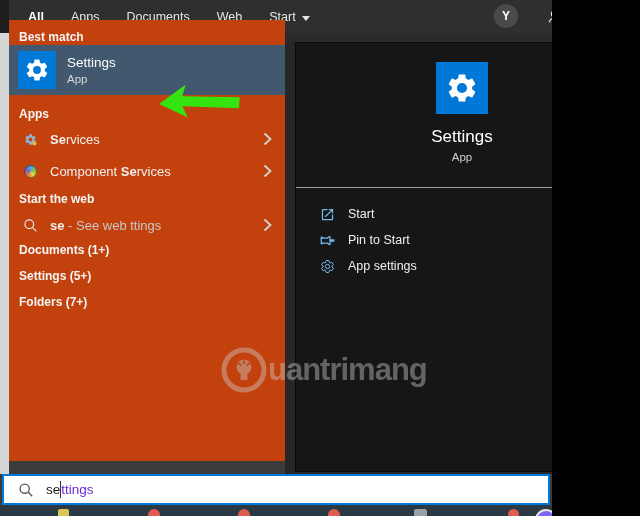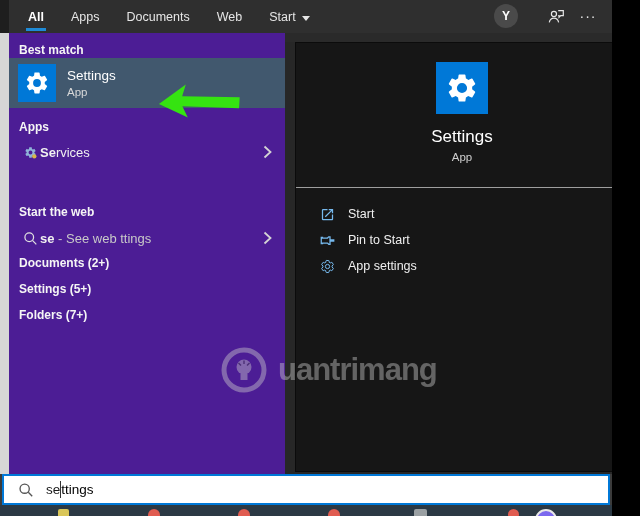--- a/index.html
+++ b/index.html
@@ -1,44 +1,44 @@
 <!DOCTYPE html>
 <html><head>
 <meta charset="utf-8">
 <style>
   html,body{margin:0;padding:0;background:#000;}
-  .screen{position:relative;width:612px;height:516px;overflow:hidden;
+  .screen{position:relative;width:552px;height:516px;overflow:hidden;
     font-family:"Liberation Sans","DejaVu Sans",sans-serif;background:#3b3b3b;
     -webkit-font-smoothing:antialiased;}
   
   .desk-left-top{position:absolute;left:0;top:0;width:9px;height:33px;background:#1e1e1e;}
   .desk-left{position:absolute;left:0;top:33px;width:9px;height:441px;background:#d6d6d6;}
   .desk-right{position:absolute;right:0;top:33px;width:8px;height:441px;background:#a6a6a6;}
   
   .topbar{position:absolute;left:9px;top:0;right:0;height:33px;background:#2f2f2f;display:flex;align-items:stretch;}
   .tabs{display:flex;padding-left:19px;gap:27px;}
   .tab{position:relative;display:flex;align-items:center;gap:6px;color:#e6e6e6;font-size:12.5px;cursor:default;padding-top:1px;}
   .tab.active{color:#fff;font-weight:bold;}
   .tab.active::after{content:"";position:absolute;left:-2px;right:-2px;bottom:2px;height:3px;background:#1e8ad6;}
   .caret-down{width:0;height:0;border-left:4px solid transparent;border-right:4px solid transparent;border-top:5px solid #e6e6e6;margin-top:2px;}
   .avatar{position:absolute;left:485px;top:4px;width:24px;height:24px;border-radius:50%;background:#4a4a4a;
     color:#fff;font-size:12px;font-weight:bold;display:flex;align-items:center;justify-content:center;}
   .tb-ic{position:absolute;top:5px;width:22px;height:22px;display:flex;align-items:center;justify-content:center;color:#e8e8e8;}
   .fb{left:536px;} .dots{left:568px;font-size:14px;letter-spacing:1px;} .close{left:600px;font-size:17px;}
   
-  .leftpane{position:absolute;left:9px;top:33px;width:276px;height:441px;background:#4c1d95;}
+  .leftpane{position:absolute;left:9px;top:20px;width:276px;height:441px;background:#c2410c;}
   .sec-h{position:absolute;left:10px;color:#f5f5f5;font-size:12px;font-weight:bold;height:16px;line-height:16px;}
   .bm-row{position:absolute;left:0;top:25px;width:100%;height:50px;background:#41586e;display:flex;align-items:center;}
   .bm-tile{width:38px;height:38px;background:#0078d7;margin-left:9px;display:flex;align-items:center;justify-content:center;}
   .bm-txt{margin-left:11px;display:flex;flex-direction:column;gap:3px;}
   .bm-title{color:#fff;font-size:13.5px;}
   .bm-sub{color:#d9d9d9;font-size:11.5px;}
   .row{position:absolute;left:0;width:100%;height:30px;display:flex;align-items:center;color:#f0f0f0;font-size:13px;}
   .row .ric{width:16px;margin-left:13px;display:flex;justify-content:center;}
-  .row .rtxt{margin-left:2px;white-space:pre;}
+  .row .rtxt{margin-left:12px;white-space:pre;}
   .row .chev{position:absolute;right:13px;}
   .b{font-weight:bold;}
   .dim{color:#c9c9c9;}
   .comp-ic{width:13px;height:13px;border-radius:50%;
     background:conic-gradient(#4aa3e0,#7ec24a,#e8d44d,#d97941,#7a5fc0,#4aa3e0);box-shadow:inset 0 0 0 1px rgba(0,0,0,.45);}
   
   .rightpane{position:absolute;left:285px;top:33px;width:347px;height:441px;background:#272727;}
   .rp-inner{position:absolute;left:10px;top:9px;right:3px;bottom:2px;background:#161616;border:1px solid #0b0b0b;}
   .rp-tile{position:absolute;left:50%;transform:translateX(-50%);top:19px;width:52px;height:52px;background:#0078d7;
     display:flex;align-items:center;justify-content:center;}
@@ -46,29 +46,29 @@
   .rp-type{position:absolute;left:0;right:0;top:108px;text-align:center;color:#cfcfcf;font-size:11.5px;}
   .rp-sep{position:absolute;left:0;right:0;top:144px;height:1px;background:#9e9e9e;}
   .rp-actions{position:absolute;left:0;right:0;top:158px;}
   .act{position:relative;height:26px;display:flex;align-items:center;color:#f0f0f0;font-size:12.5px;}
   .act .aic{width:17px;margin-left:23px;display:flex;justify-content:center;}
   .act .atxt{margin-left:12px;}
   
   .arrow{position:absolute;left:158px;top:82px;width:84px;height:40px;transform:rotate(-7deg);z-index:5;}
   
   .wm{position:absolute;left:221px;top:347px;display:flex;align-items:center;z-index:4;opacity:.42;}
-  .wm-text{color:#cfcfcf;font-size:31px;font-weight:bold;letter-spacing:-1px;margin-left:11px;}
+  .wm-text{color:#cfcfcf;font-size:31px;font-weight:bold;letter-spacing:-1px;margin-left:1px;}
   
   .searchbar{position:absolute;left:2px;right:2px;top:474px;height:31px;background:#fff;border:2px solid #0078d7;
     box-sizing:border-box;display:flex;align-items:center;z-index:6;}
   .sb-ic{margin-left:14px;display:flex;}
   .sb-text{margin-left:12px;font-size:13.5px;display:flex;align-items:center;}
   .typed{color:#1b1b1b;}
   .caret{display:inline-block;width:1px;height:17px;background:#333;margin:0 0px;}
-  .suggest{color:#000000;}
+  .suggest{color:#6d28d9;}
   
   .taskbar{position:absolute;left:0;right:0;bottom:0;height:11px;background:#2b3944;overflow:hidden;z-index:7;}
   .peek{position:absolute;top:4px;border-radius:50%;}
   svg{display:block;}
 </style>
 </head>
 <body>
 
 <div class="screen">
 
@@ -134,41 +134,52 @@
           </svg>
       </span>
       <span class="rtxt"><span class="b">Se</span><span>rvices</span></span>
       <span class="chev">
         <svg width="9" height="14" viewBox="0 0 9 14">
             <polyline points="1.5,1.5 7.5,7 1.5,12.5" fill="none" stroke="#d4d4d4" stroke-width="1.8"></polyline>
           </svg>
       </span>
     </div>
 
+    <div class="row" style="top:136px">
+      <span class="ric">
+          <span class="comp-ic"></span>
+        </span>
+      <span class="rtxt"><span>Component </span><span class="b">Se</span><span>rvices</span></span>
+      <span class="chev">
+        <svg width="9" height="14" viewBox="0 0 9 14">
+            <polyline points="1.5,1.5 7.5,7 1.5,12.5" fill="none" stroke="#d4d4d4" stroke-width="1.8"></polyline>
+          </svg>
+      </span>
+    </div>
 
     <div class="sec-h" style="top:171px">Start the web</div>
 
     <div class="row" style="top:190px">
       <span class="ric">
         <svg width="15" height="15" viewBox="0 0 18 18">
             <g fill="none" stroke="#e0e0e0" stroke-width="1.5">
               <circle cx="7.5" cy="7.5" r="5.2"></circle>
               <line x1="11.6" y1="11.6" x2="16" y2="16"></line>
             </g>
           </svg>
       </span>
       <span class="rtxt"><span class="b">se</span><span class="dim"> - See web ttings</span></span>
       <span class="chev">
         <svg width="9" height="14" viewBox="0 0 9 14">
             <polyline points="1.5,1.5 7.5,7 1.5,12.5" fill="none" stroke="#d4d4d4" stroke-width="1.8"></polyline>
           </svg>
       </span>
     </div>
 
-    <div class="sec-h" style="top:222px">Documents (2+)</div>
+    <div class="sec-h" style="top:222px">Documents (1+)</div>
     <div class="sec-h" style="top:248px">Settings (5+)</div>
     <div class="sec-h" style="top:274px">Folders (7+)</div>
   </div>
 
   <div class="rightpane">
     <div style="position:absolute;left:0;right:0;top:0;height:9px;background:#2a2a2a;"></div>
     <div class="rp-inner">
       <div class="rp-tile">
         <svg width="34" height="34" viewBox="0 0 24 24">
             <path fill="#fff" d="M19.14 12.94c.04-.3.06-.61.06-.94 0-.32-.02-.64-.07-.94l2.03-1.58a.49.49 0 0 0 .12-.61l-1.92-3.32a.49.49 0 0 0-.59-.22l-2.39.96c-.5-.38-1.03-.7-1.62-.94l-.36-2.54a.48.48 0 0 0-.48-.41h-3.84c-.24 0-.43.17-.47.41l-.36 2.54c-.59.24-1.13.57-1.62.94l-2.39-.96a.49.49 0 0 0-.59.22L2.74 8.87c-.12.21-.08.47.12.61l2.03 1.58c-.05.3-.09.63-.09.94s.02.64.07.94l-2.03 1.58a.49.49 0 0 0-.12.61l1.92 3.32c.12.22.37.29.59.22l2.39-.96c.5.38 1.03.7 1.62.94l.36 2.54c.05.24.24.41.48.41h3.84c.24 0 .44-.17.47-.41l.36-2.54c.59-.24 1.13-.56 1.62-.94l2.39.96c.22.08.47 0 .59-.22l1.92-3.32c.12-.22.07-.47-.12-.61l-2.01-1.58zM12 15.6A3.6 3.6 0 1 1 12 8.4a3.6 3.6 0 0 1 0 7.2z"></path>

